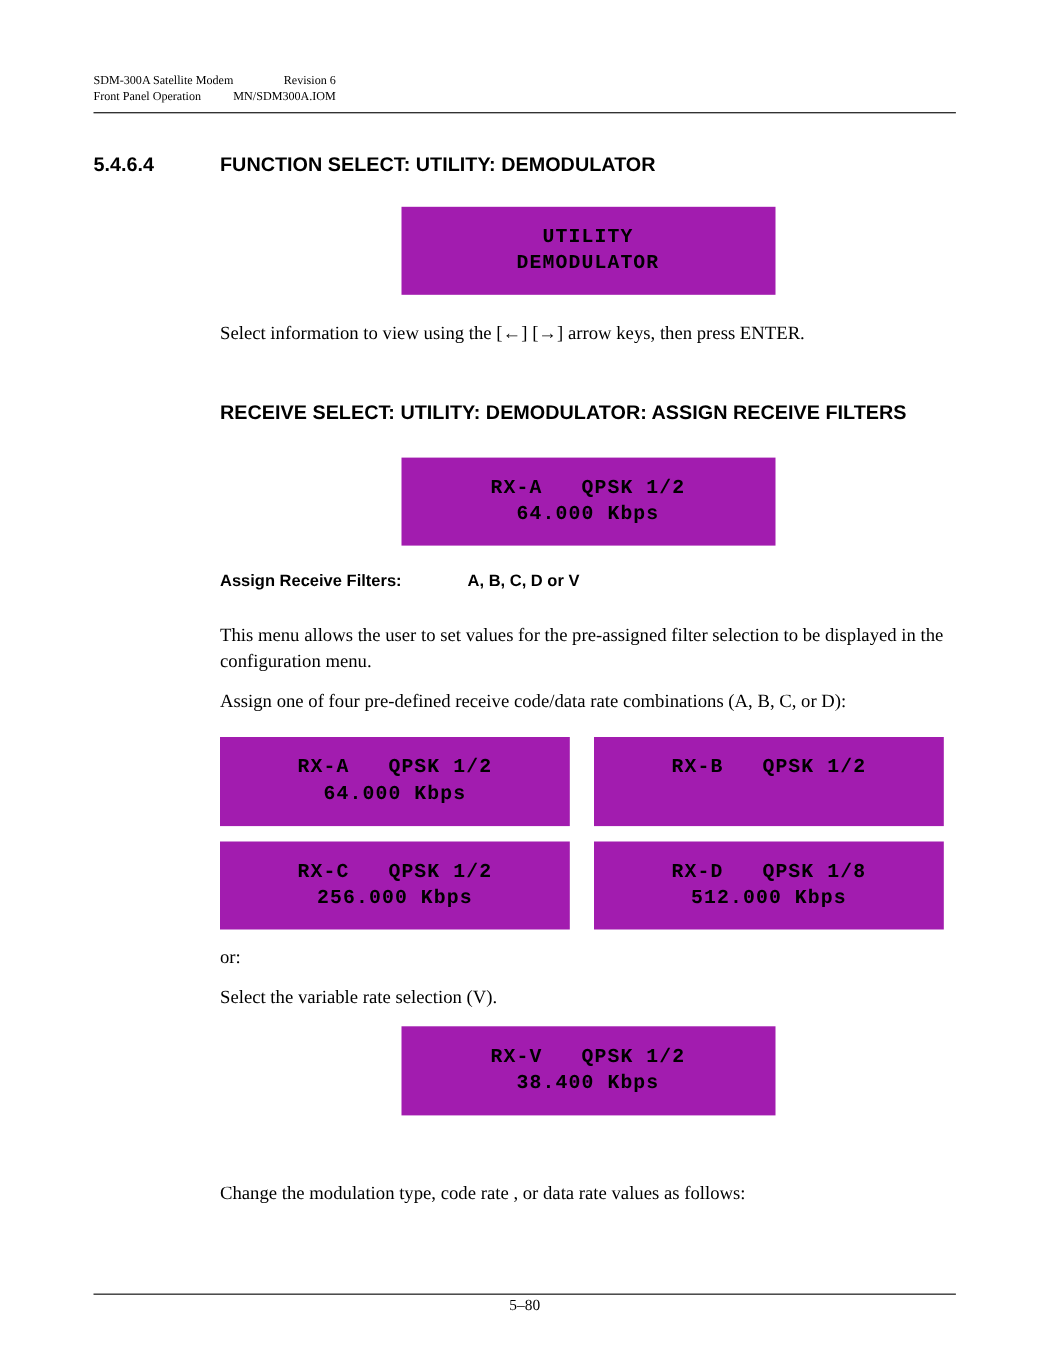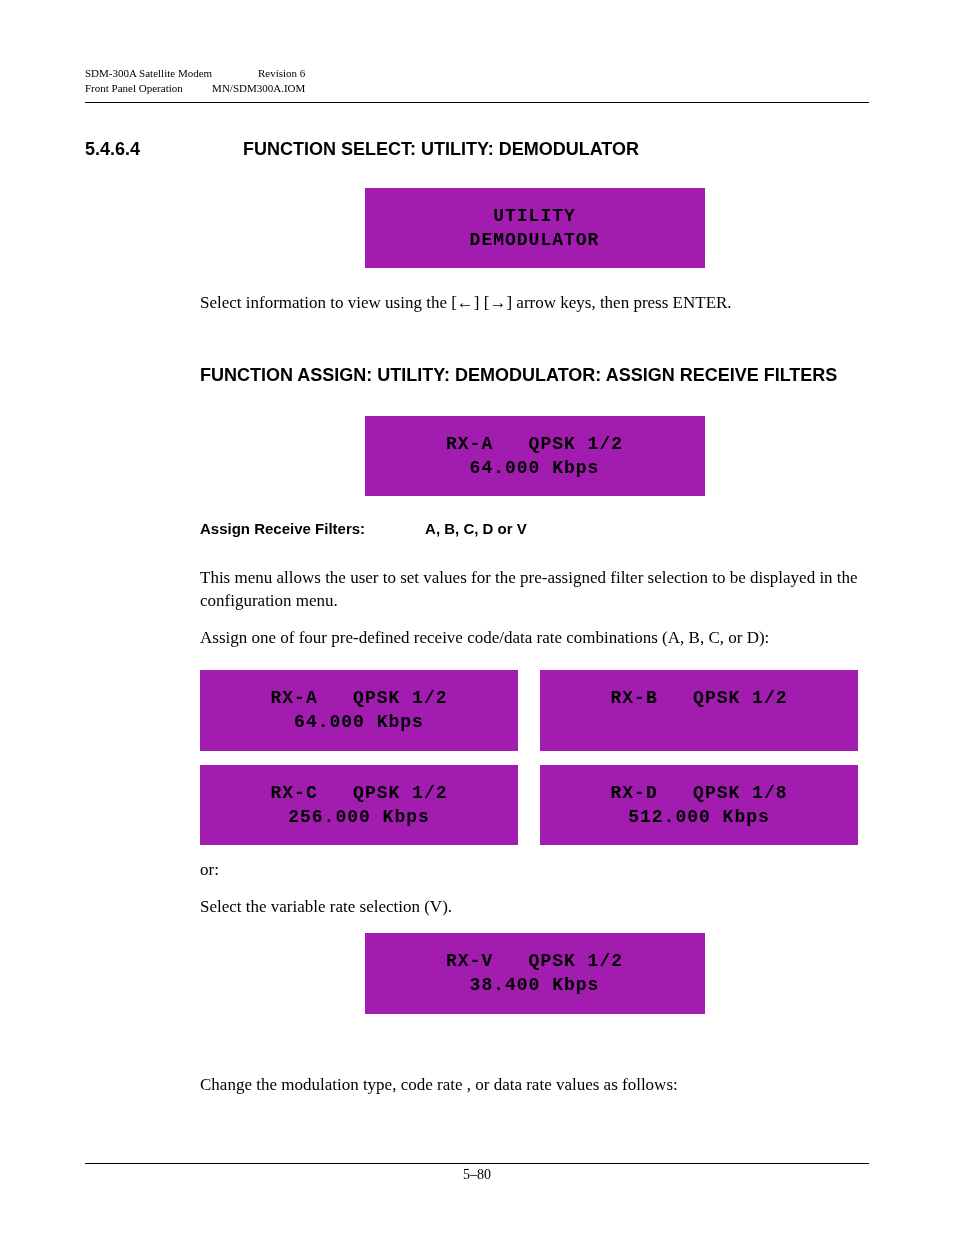--- a/index.html
+++ b/index.html
@@ -30,21 +30,20 @@
     border: none;
     border-top: 1.5px solid #000;
     margin: 0;
   }
   .content {
     margin-top: 36px;
   }
   .section-row {
     display: flex;
     align-items: center;
-    gap: 43px;
   }
   .sec-num {
     font-family: Arial, Helvetica, sans-serif;
     font-weight: bold;
     font-size: 18px;
     width: 115px;
     flex: 0 0 115px;
   }
   .sec-title {
     font-family: Arial, Helvetica, sans-serif;
@@ -98,21 +97,21 @@
   .grid .lcd {
     width: 318px;
   }
   .hr-bottom {
     border: none;
     border-top: 1px solid #000;
     margin: 0;
   }
   .footer {
     position: absolute;
-    bottom: 52px;
+    bottom: 39px;
     left: 85px;
     right: 85px;
   }
   .page-num {
     text-align: center;
     font-size: 14px;
     margin-top: 3px;
   }
   .lcd .row { white-space: pre; }
 </style>
@@ -142,21 +141,21 @@
         <div class="lcd">
           <div class="row">UTILITY</div>
           <div class="row">DEMODULATOR</div>
         </div>
       </div>
 
       <p class="para">
         <span>Select information to view using the [</span><span>←</span><span>] [</span><span>→</span><span>] arrow keys, then press ENTER.</span>
       </p>
 
-      <div class="subhead">FUNCTION ASSIGN: UTILITY: DEMODULATOR: ASSIGN RECEIVE FILTERS</div>
+      <div class="subhead">RECEIVE SELECT: UTILITY: DEMODULATOR: ASSIGN RECEIVE FILTERS</div>
 
       <div class="lcd-wrap-center">
         <div class="lcd">
           <div class="row">RX-A   QPSK 1/2</div>
           <div class="row">64.000 Kbps</div>
         </div>
       </div>
 
       <div class="assign-line">
         <span>Assign Receive Filters:</span><span class="gap"></span><span>A, B, C, D or  V</span>

